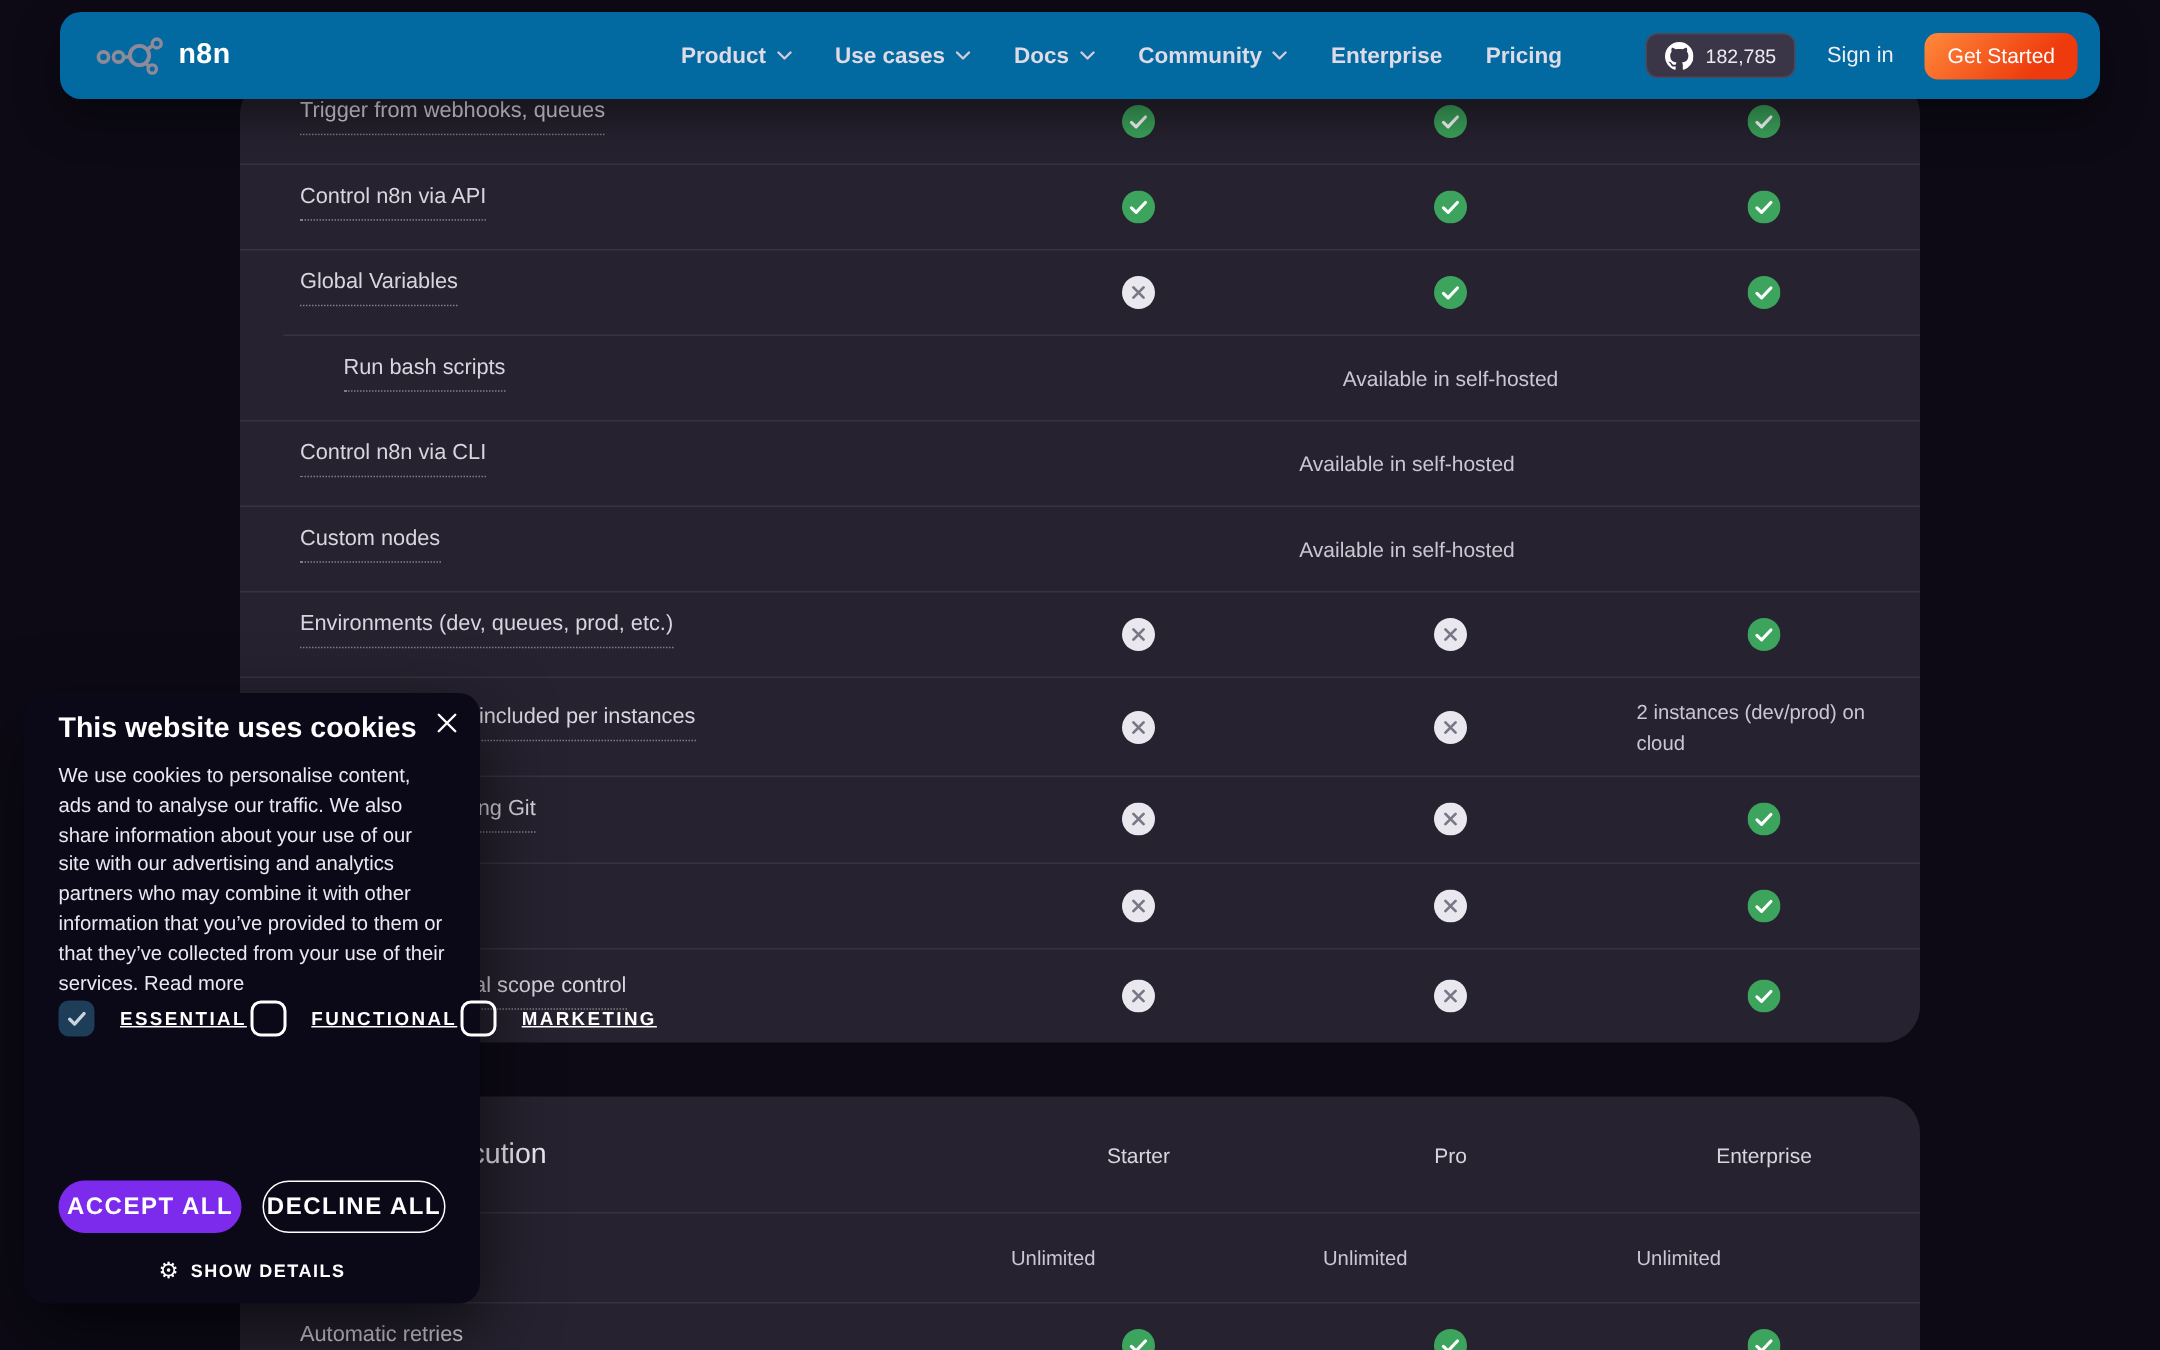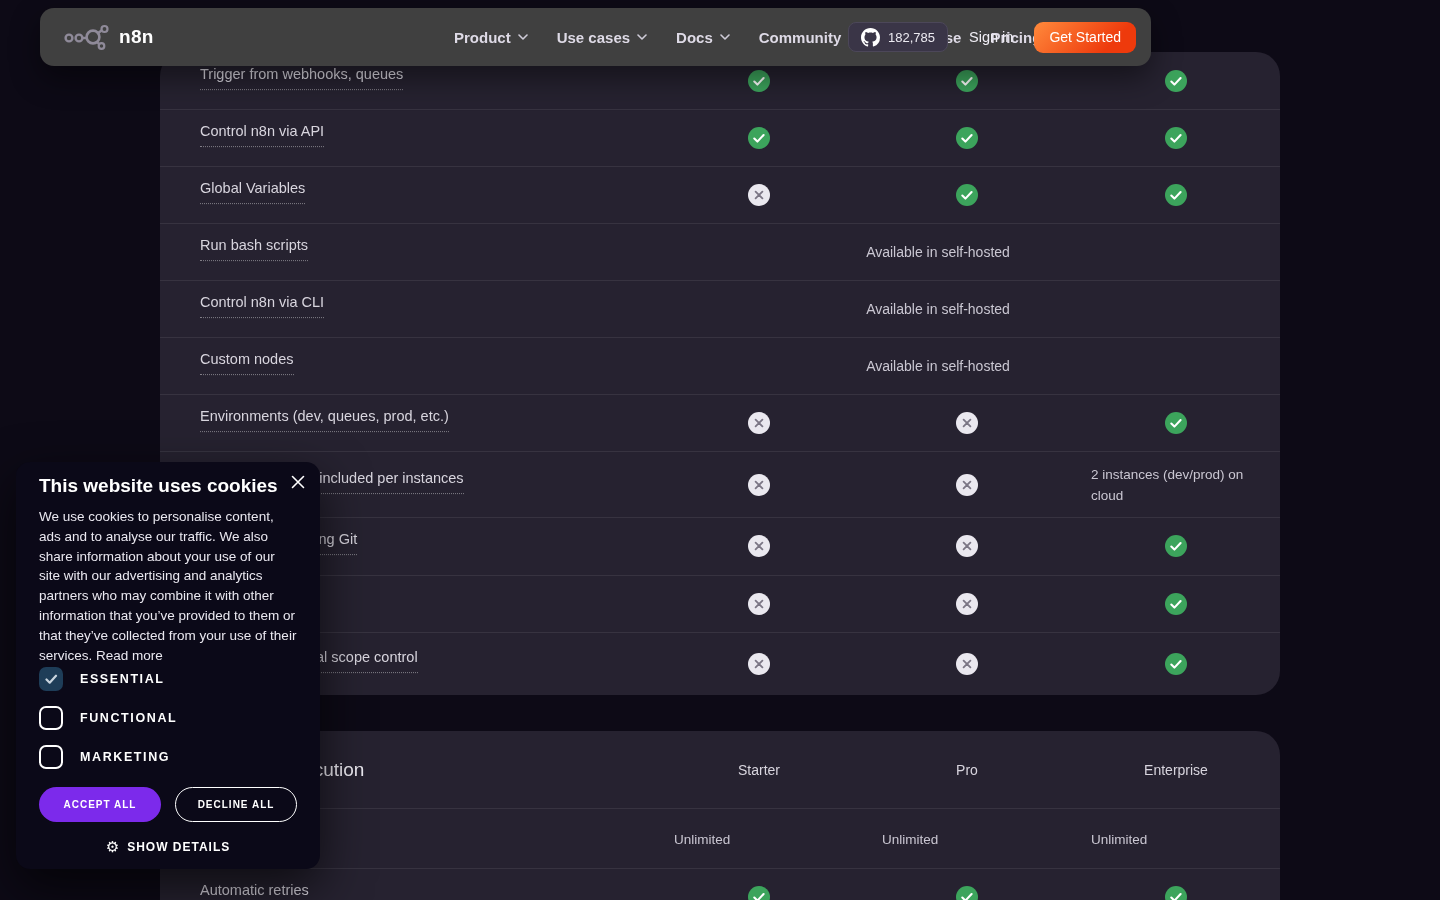--- a/index.html
+++ b/index.html
@@ -25,22 +25,22 @@
   .span-text { position:absolute; left:778px; top:50%; transform:translate(-50%,-50%);
     font-size:14px; color:#cac7d2; white-space:nowrap; }
 
   #bottom-head { position:relative; height:77px; }
   #section-title { position:absolute; left:40px; top:50%; transform:translateY(-50%);
     font-size:19px; color:#eceaf1; }
   .col-head { position:absolute; top:50%; transform:translate(-50%,-50%);
     font-size:14px; color:#d8d5de; }
 
   
-  #navbar { position:absolute; left:40px; top:8px; width:1111px; height:58px;
-    background:#404040; border-radius:14px; z-index:40;
+  #navbar { position:absolute; left:40px; top:8px; width:1360px; height:58px;
+    background:#0369a1; border-radius:14px; z-index:40;
     box-shadow:0 12px 30px rgba(0,0,0,0.45); display:flex; align-items:center; }
   #brand { position:absolute; left:24px; display:flex; align-items:center; gap:9px; }
   #brand-text { font-size:19px; font-weight:700; color:#ffffff; letter-spacing:0.3px; }
   #nav-links { position:absolute; left:414px; display:flex; align-items:center; gap:29px;font-weight:bold; }
   .nav-link { display:flex; align-items:center; gap:7px; font-size:15px; color:#dedae6;
     cursor:pointer; white-space:nowrap; }
   .chevron { width:10px; height:6px; }
   #nav-right { position:absolute; right:15px; display:flex; align-items:center; gap:21px; }
   #github-badge { display:flex; align-items:center; gap:8px; height:30px; padding:0 12px;
     background:#3a3547; border:1px solid #4c4759; border-radius:8px; cursor:pointer; }
@@ -55,29 +55,29 @@
   #cookie-dialog { position:absolute; left:16px; top:462px; width:304px; height:407px;
     background:#0b0918; border-radius:14px; z-index:50;
     box-shadow:0 18px 50px rgba(0,0,0,0.65); color:#ffffff; }
   #cookie-close { position:absolute; right:14px; top:12px; width:16px; height:16px;
     cursor:pointer; }
   #cookie-title { position:absolute; left:23px; top:13px; font-size:19px; font-weight:700; }
   #cookie-body { position:absolute; left:23px; top:45px; width:260px; font-size:13.5px;
     line-height:19.8px; color:#eae8f0; }
   #read-more { cursor:pointer; }
   #cookie-options { position:absolute; left:23px; top:205px; display:flex;
-    flex-direction:column; gap:15px; }
+    flex-direction:row; gap:2px;text-decoration:underline; }
   .cookie-option { display:flex; align-items:center; gap:17px; height:24px; cursor:pointer; }
   .checkbox { width:24px; height:24px; border-radius:7px; display:flex; align-items:center;
     justify-content:center; }
   .checkbox.unchecked { border:2.5px solid #ffffff; background:transparent; }
   .checkbox.checked { background:#1e3d58; }
   .option-label { font-size:12.5px; font-weight:700; letter-spacing:1.6px; color:#ffffff; }
   #cookie-buttons { position:absolute; left:23px; top:325px; display:flex; gap:14px; }
-  .pill-btn { height:35px; border-radius:18px; font-size:10px; font-weight:700;
+  .pill-btn { height:35px; border-radius:18px; font-size:16px; font-weight:700;
     letter-spacing:1px; width:122px; cursor:pointer;
     font-family:"Liberation Sans", sans-serif; }
   #accept-all { background:#7c2aeb; border:none; color:#ffffff; }
   #decline-all { background:transparent; border:1.5px solid #ffffff; color:#ffffff; }
   #show-details { position:absolute; left:0; top:376px; width:100%; display:flex;
     align-items:center; justify-content:center; gap:8px; cursor:pointer; }
   #gear-icon { font-size:15px; color:#ffffff; }
   #show-details-label { font-size:12px; font-weight:700; letter-spacing:1px; color:#ffffff; }
 </style>
 </head>
@@ -142,21 +142,21 @@
             <path d="M6.3 11.6l3.1 3 6.2-6.6" stroke="#fff" stroke-width="2.1" fill="none" stroke-linecap="round" stroke-linejoin="round"></path>
           </svg>
         </span>
         <span class="cell" style="left: 1016px;">
           <svg width="22" height="22" viewBox="0 0 22 22">
             <circle cx="11" cy="11" r="11" fill="#3CA45C"></circle>
             <path d="M6.3 11.6l3.1 3 6.2-6.6" stroke="#fff" stroke-width="2.1" fill="none" stroke-linecap="round" stroke-linejoin="round"></path>
           </svg>
         </span>
       </div>
-      <div class="trow" style="height: 57px;">
+      <div class="trow" style="height: 57px; margin-left: 29px;">
         <span class="feature-label">Run bash scripts</span>
         <span class="span-text">Available in self-hosted</span>
       </div>
       <div class="trow" style="height: 57px;">
         <span class="feature-label">Control n8n via CLI</span>
         <span class="span-text">Available in self-hosted</span>
       </div>
       <div class="trow" style="height: 57px;">
         <span class="feature-label">Custom nodes</span>
         <span class="span-text">Available in self-hosted</span>

